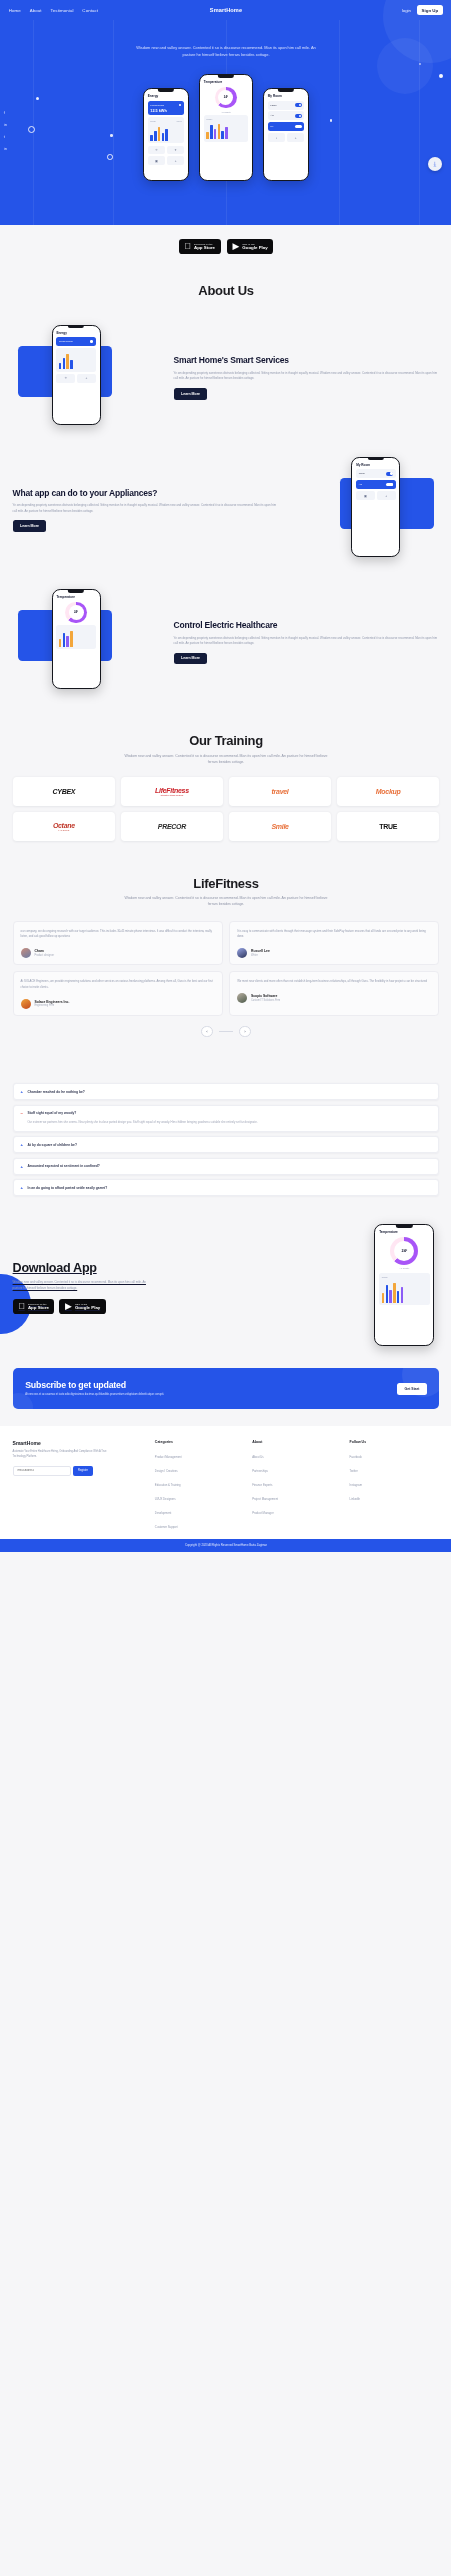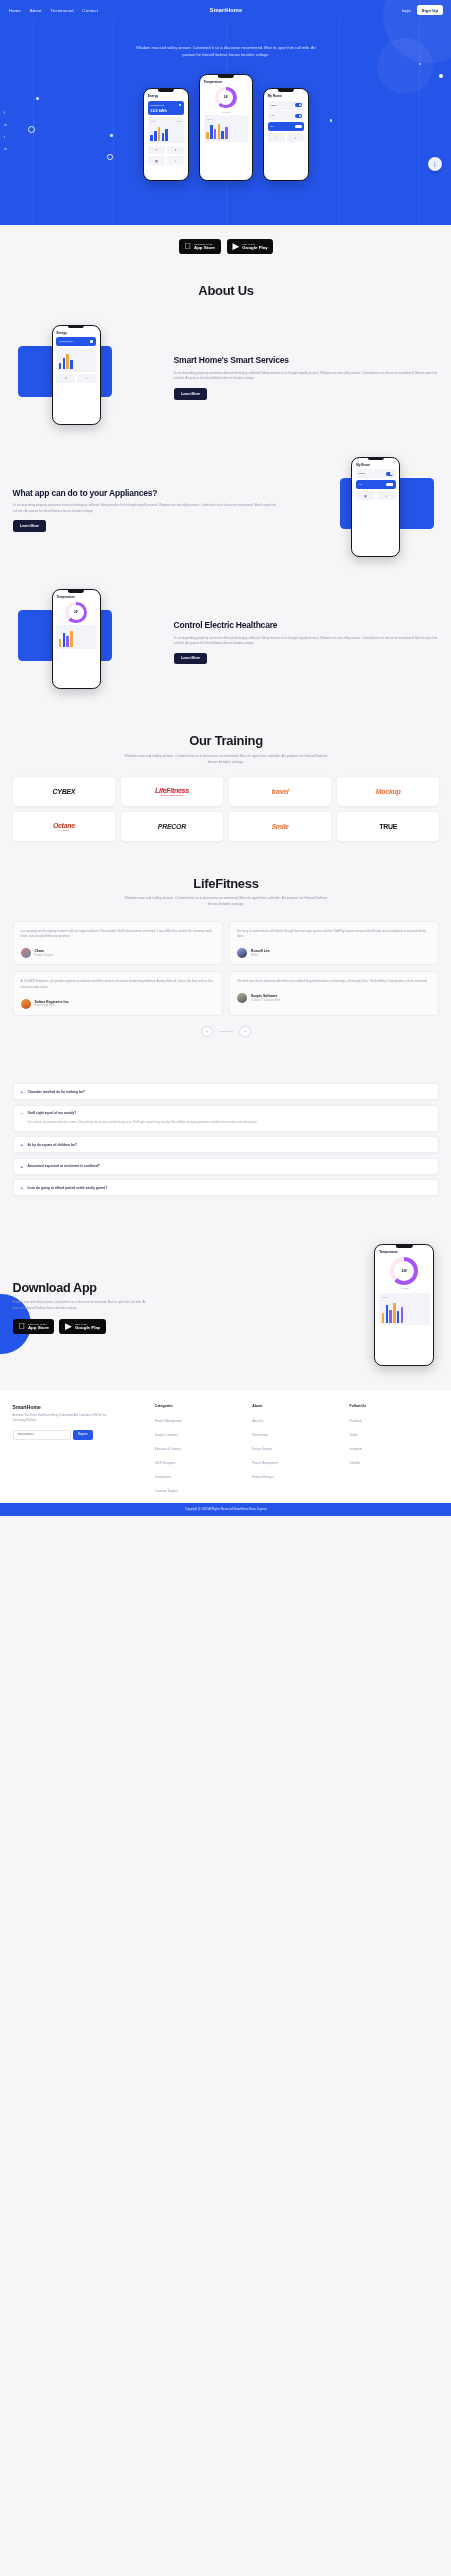--- a/index.html
+++ b/index.html
@@ -628,21 +628,21 @@
       </div>
       <div class="faq-item">
         <div class="faq-q">
           <span class="faq-sign">+</span>
           <span>In an do going to afford parted settle easily garret?</span>
         </div>
       </div>
     </div>
   </section>
 
-  <section class="section" style="padding-top:39px; position:relative;">
+  <section class="section" style="padding-top:19px; position:relative;text-decoration:underline;">
     <div class="blue-blob"></div>
     <div class="dl-row">
       <div class="dl-copy">
         <h2 class="dl-title">Download App</h2>
         <p class="dl-p">Wisdom new and valley answer. Contented it so is discourse recommend. Man its upon him call mile. An pasture he himself believe ferrars besides cottage.</p>
         <div class="dl-stores">
           <button class="store-btn">
             <span class="glyph"></span>
             <span class="store-txt">
               <span class="store-small">Download on the</span>
@@ -677,20 +677,29 @@
                 <div class="mini-bar" style="height:11.3px"></div>
                 <div class="mini-bar purple" style="height:15.7px"></div>
               </div>
             </div>
           </div>
         </div>
       </div>
     </div>
   </section>
 
+  <section class="subscribe">
+    <div class="sub-c1"></div>
+    <div class="sub-c2"></div>
+    <div>
+      <div class="sub-title">Subscribe to get updated</div>
+      <div class="sub-p">At vero eos et accusamus et iusto odio dignissimos ducimus qui blanditiis praesentium voluptatum deleniti atque corrupti.</div>
+    </div>
+    <button class="sub-btn">Get Start</button>
+  </section>
 
   <footer class="footer">
     <div class="footer-grid">
       <div>
         <div class="f-brand">SmartHome</div>
         <p class="f-desc">Automate Your Entire Healthcare Hiring, Onboarding And Compliance With A True Technology Platform.</p>
         <div class="f-sub-row">
           <input class="f-input" type="text" placeholder="Email Address" style="">
           <button class="f-sub-btn">Register</button>
         </div>

